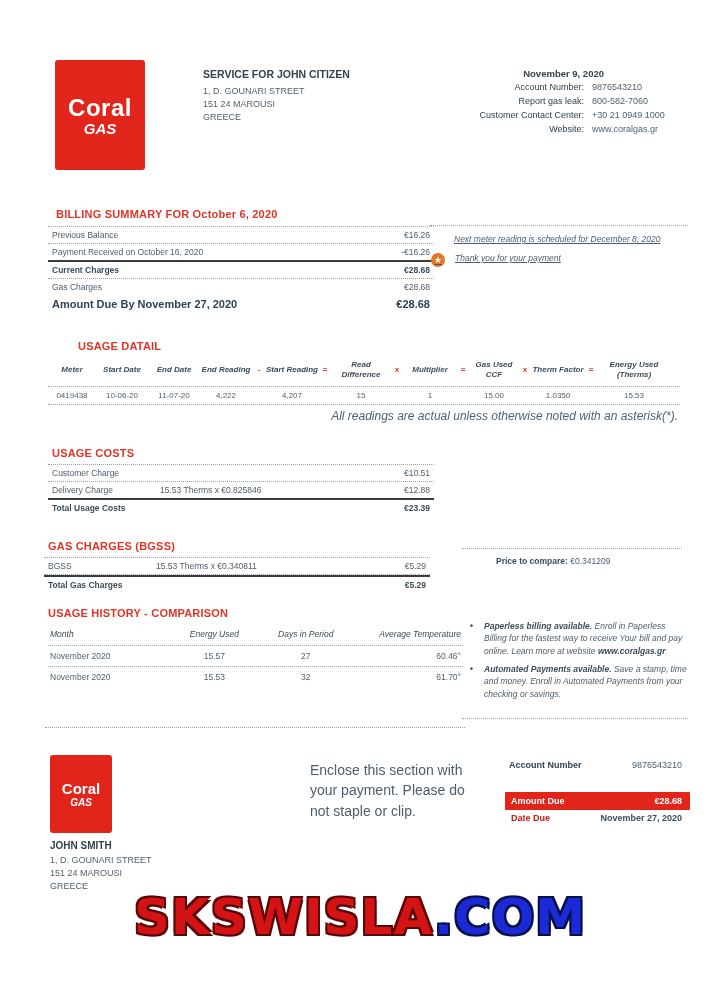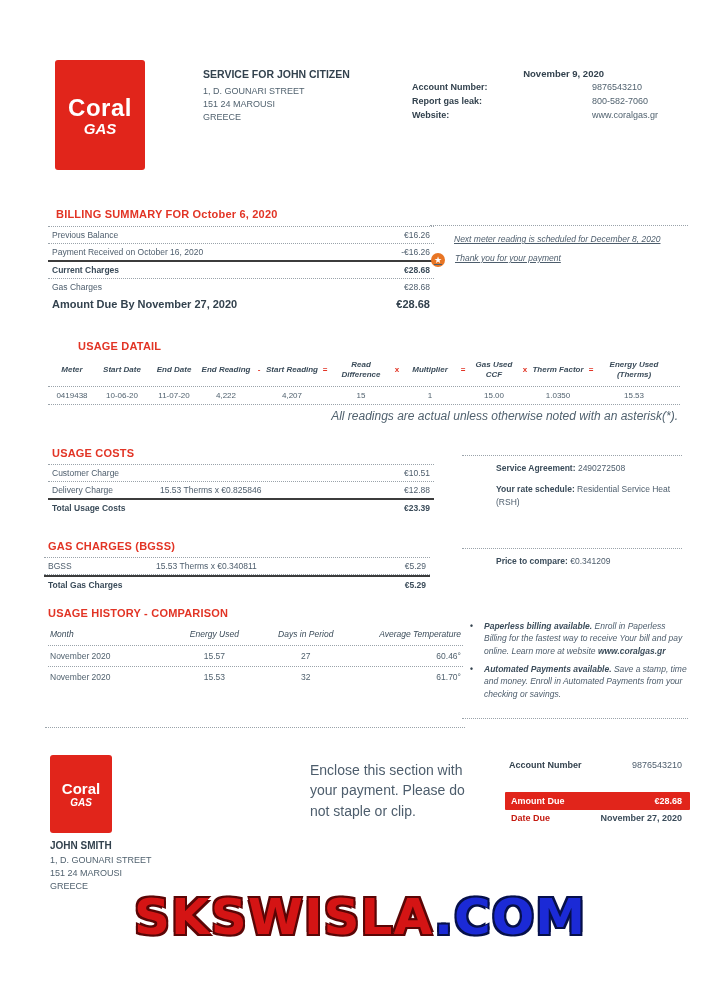--- a/index.html
+++ b/index.html
@@ -27,21 +27,21 @@
     color:#fff; margin-left:10px;
   }
   .logo .l1 { font-size:24px; font-weight:bold; letter-spacing:.5px; }
   .logo .l2 { font-size:15px; font-weight:bold; font-style:italic; margin-top:-2px; }
   .service-block { margin-left:58px; padding-top:8px; width:200px; }
   .service-title { font-size:10.5px; font-weight:bold; color:#33424e; margin-bottom:5px; }
   .addr-line { font-size:9px; line-height:1.45; color:#51626f; }
   .account-block { margin-left:auto; padding-top:8px; width:278px; }
   .acc-date { font-size:9.5px; font-weight:bold; color:#33424e; text-align:right; padding-right:86px; margin-bottom:2px; }
   .acc-row { display:flex; font-size:9px; line-height:1.55; }
-  .acc-label { width:172px; font-weight:bold; color:#33424e; }
+  .acc-label { width:172px; text-align:right; font-weight:normal; color:#33424e; }
   .acc-value { padding-left:8px; color:#51626f; }
 
   
   .billing { position:absolute; top:208px; left:48px; width:386px; }
   .billing .red-title { padding-left:8px; margin-bottom:6px; }
   .bs-row { padding:3px 4px; font-size:8.5px; }
   .bs-amount { padding:3px 4px; font-size:11px; font-weight:bold; color:#33424e; }
   .notes { position:absolute; top:225px; left:430px; width:258px; padding-top:8px;text-decoration:underline; }
   .note1 { font-style:italic; font-size:8.5px; padding-left:24px; margin-bottom:9px; color:#4d5d6c; }
   .note2 { display:flex; align-items:flex-start; font-style:italic; font-size:8.5px; }
@@ -145,20 +145,24 @@
     </div>
     <div class="account-block">
       <div class="acc-date">November 9, 2020</div>
       <div class="acc-row">
         <span class="acc-label">Account Number:</span>
         <span class="acc-value">9876543210</span>
       </div>
       <div class="acc-row">
         <span class="acc-label">Report gas leak:</span>
         <span class="acc-value">800-582-7060</span>
+      </div>
+      <div class="acc-row">
+        <span class="acc-label">Customer Contact Center:</span>
+        <span class="acc-value">+30 21 0949 1000</span>
       </div>
       <div class="acc-row">
         <span class="acc-label">Website:</span>
         <span class="acc-value">www.coralgas.gr</span>
       </div>
     </div>
   </div>
 
   <div class="billing">
     <div class="red-title">BILLING SUMMARY FOR October 6, 2020</div>
@@ -243,32 +247,20 @@
     <div class="uc-row">
       <span class="uc-label">Delivery Charge</span>
       <span class="uc-detail">15.53 Therms x €0.825846</span>
       <span class="uc-value">€12.88</span>
     </div>
     <div class="uc-row solid-top bold">
       <span>Total Usage Costs</span>
       <span class="uc-value">€23.39</span>
     </div>
   </div>
-  <div class="aside aside1 dotted-top">
-    <div class="aside-inner">
-      <div>
-        <span class="bold">Service Agreement:</span>
-        <span>2490272508</span>
-      </div>
-      <div style="margin-top:8px">
-        <span class="bold">Your rate schedule:</span>
-        <span>Residential Service Heat (RSH)</span>
-      </div>
-    </div>
-  </div>
 
   <div class="gas">
     <div class="red-title">GAS CHARGES (BGSS)</div>
     <div class="uc-row dotted-top dotted-bot">
       <span class="uc-label">BGSS</span>
       <span class="uc-detail">15.53 Therms x €0.340811</span>
       <span class="uc-value">€5.29</span>
     </div>
     <div class="uc-row solid-top bold">
       <span>Total Gas Charges</span>

